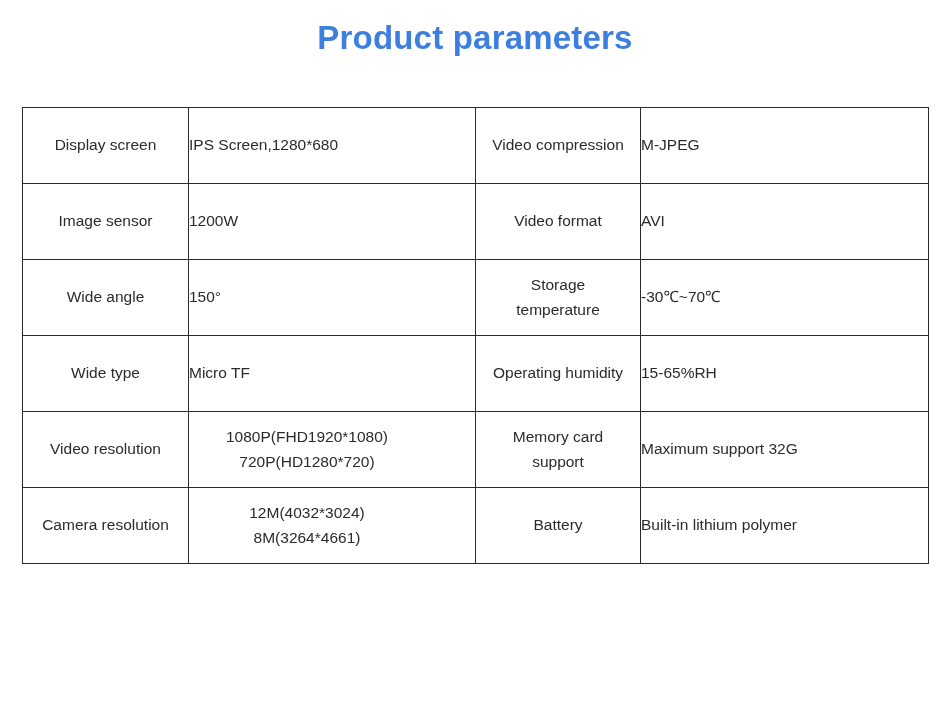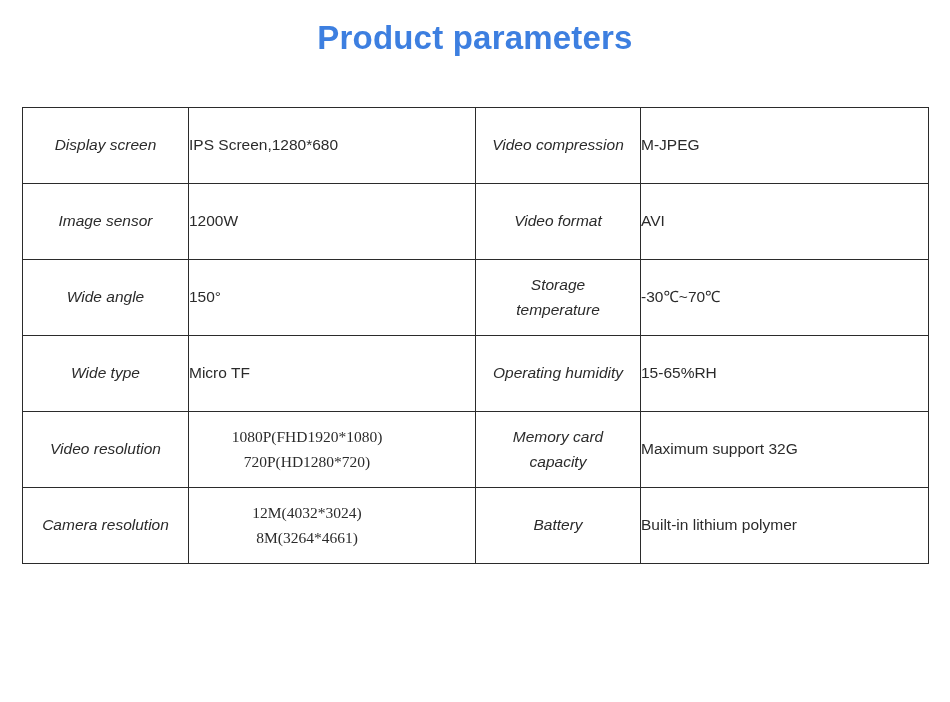--- a/index.html
+++ b/index.html
@@ -65,21 +65,20 @@
   }
 
   
   col.c-label-a { width: 166px; }
   col.c-value-a { width: 287px; }
   col.c-label-b { width: 165px; }
   col.c-value-b { width: 288px; }
 
   td.label-cell {
     text-align: center;
-    font-style: italic;
   }
   td.value-cell {
     text-align: left;
     padding-left: 22px;
   }
   td.value-cell.multi {
     padding-left: 0;
   }
 
   .cell-lines {
@@ -90,21 +89,20 @@
   }
   
   td.label-cell .cell-lines .ln {
     text-align: center;
   }
   
   td.value-cell.multi .cell-lines {
     text-align: center;
     padding-left: 6px;
     padding-right: 56px;
-    font-family: Liberation Serif, serif;
   }
   td.value-cell.multi .cell-lines .ln {
     text-align: center;
   }
 </style>
 </head>
 <body>
 
 <div class="page">
 
@@ -161,21 +159,21 @@
           <td class="label-cell">Video resolution</td>
           <td class="value-cell multi">
             <span class="cell-lines">
               <span class="ln">1080P(FHD1920*1080)</span>
               <span class="ln">720P(HD1280*720)</span>
             </span>
           </td>
           <td class="label-cell">
             <span class="cell-lines">
               <span class="ln">Memory card</span>
-              <span class="ln">capacity</span>
+              <span class="ln">support</span>
             </span>
           </td>
           <td class="value-cell">Maximum support 32G</td>
         </tr>
 
         <tr>
           <td class="label-cell">Camera resolution</td>
           <td class="value-cell multi">
             <span class="cell-lines">
               <span class="ln">12M(4032*3024)</span>

